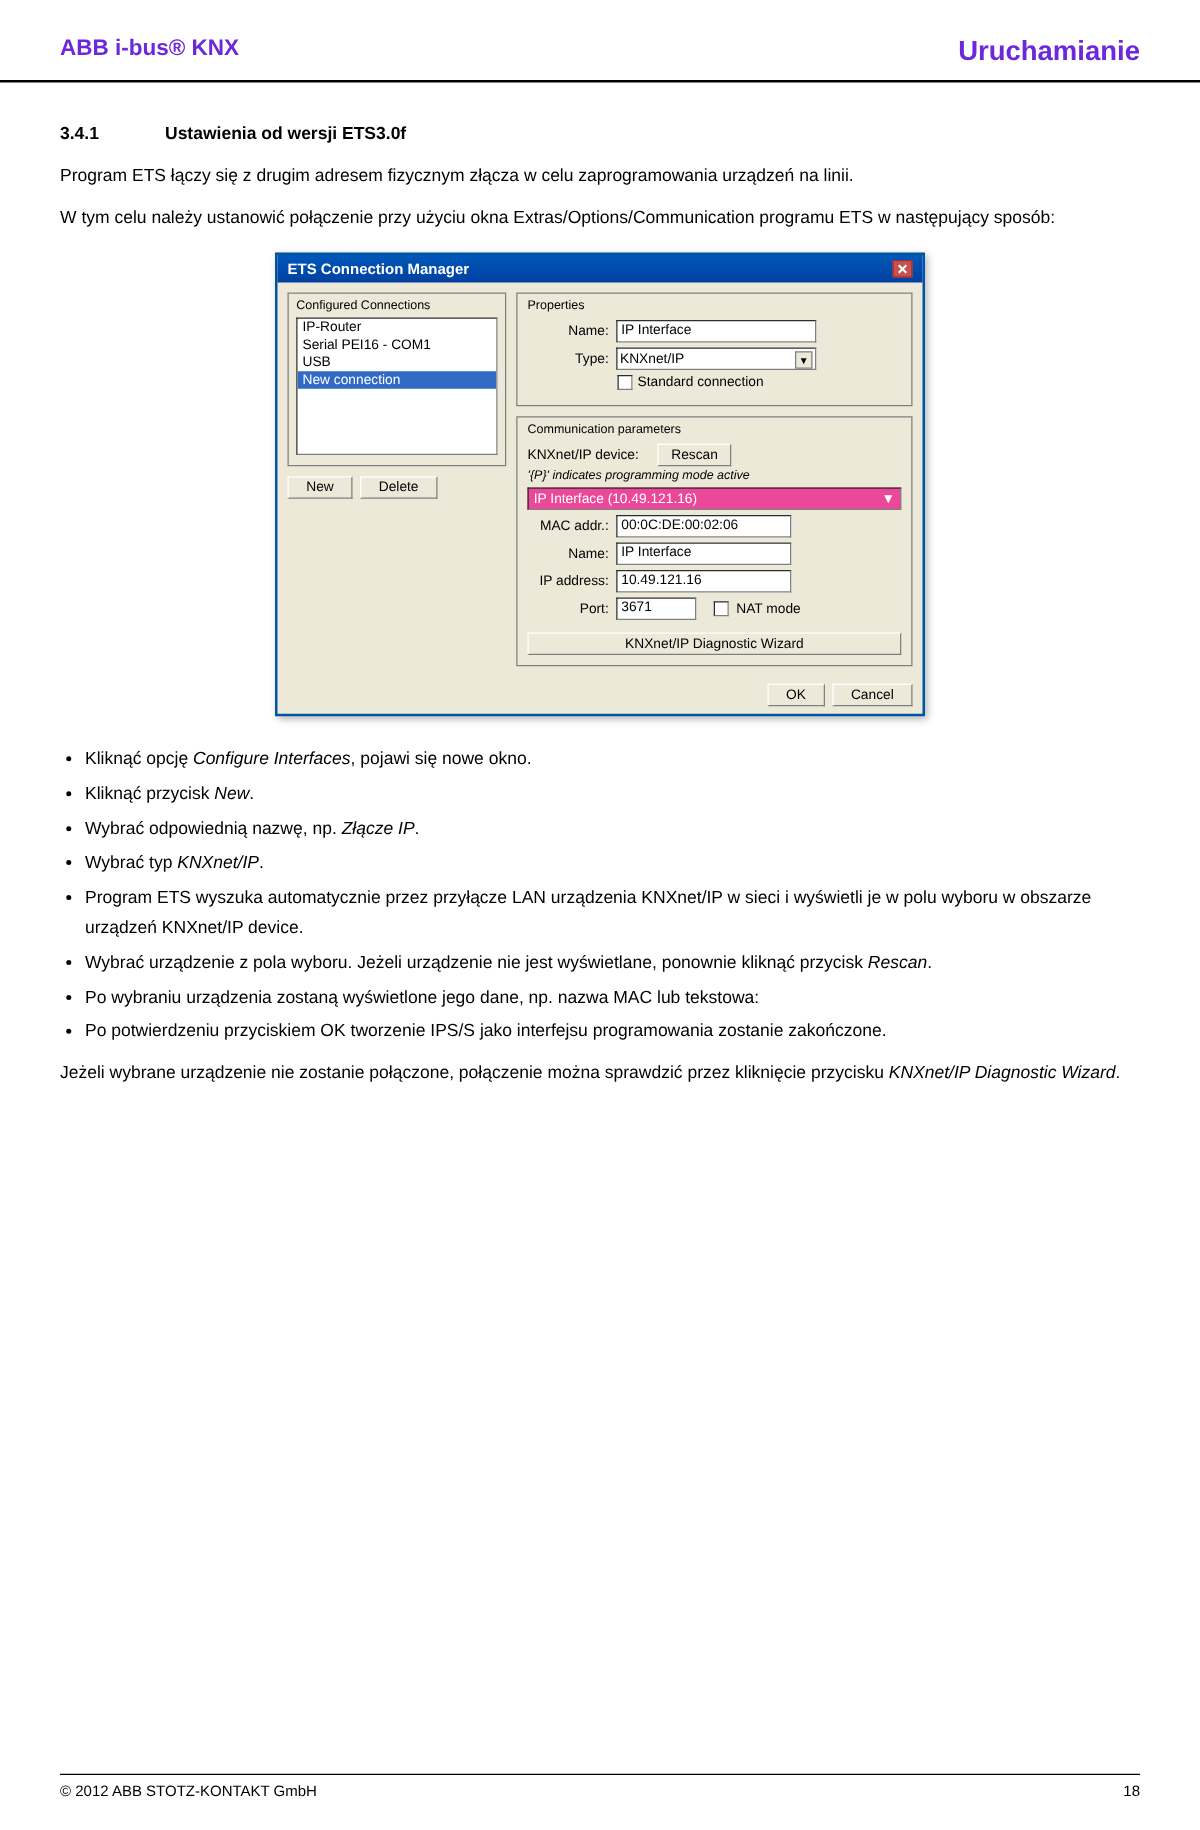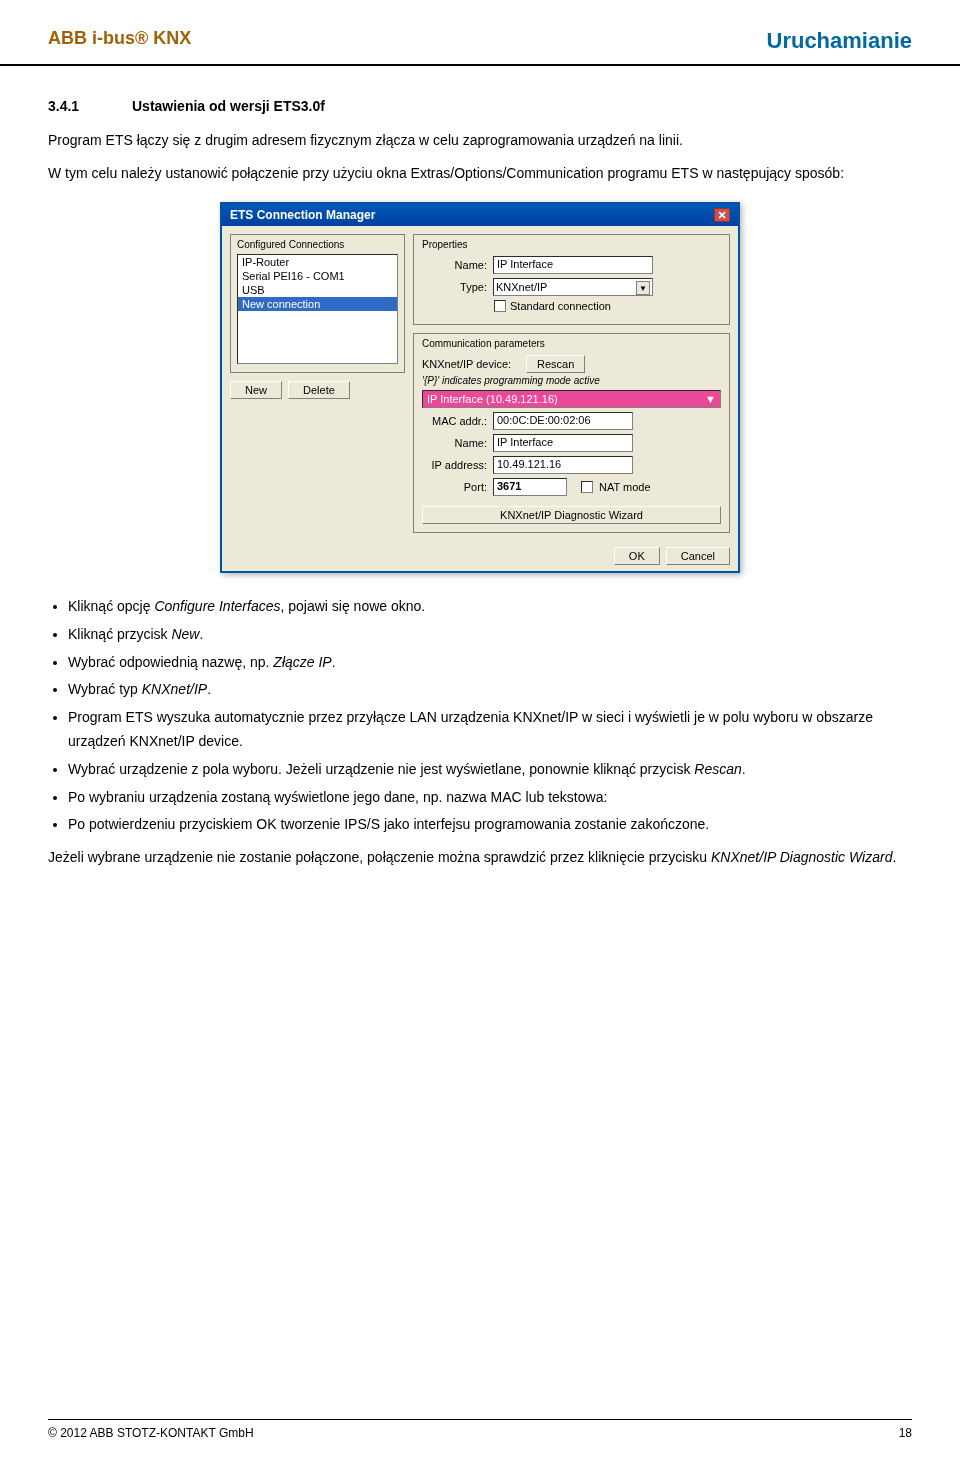--- a/index.html
+++ b/index.html
@@ -18,26 +18,26 @@
       display: flex;
       justify-content: space-between;
       align-items: flex-start;
       padding: 28px 48px 0 48px;
       border-bottom: 2px solid #000;
       padding-bottom: 10px;
     }
     .header-left {
       font-size: 18px;
       font-weight: bold;
-      color: #a16207;
+      color: #6d28d9;
     }
     .header-right {
       font-size: 22px;
       font-weight: bold;
-      color: #0369a1;
+      color: #6d28d9;
     }
 
     
     .main-content {
       padding: 32px 48px 80px 48px;
     }
 
     
     .section-heading {
       display: flex;
@@ -295,22 +295,21 @@
       margin-bottom: 4px;
     }
 
     .form-label-narrow {
       font-size: 11px;
       width: 65px;
       text-align: right;
       flex-shrink: 0;
     }
     .form-input-port {
-      width: 74px;
-      font-weight: bold;
+      width: 64px;
     }
 
     .diagnostic-btn {
       background: #ece9d8;
       border: 1px solid #808080;
       border-top-color: #fff;
       border-left-color: #fff;
       padding: 2px 10px;
       font-size: 11px;
       cursor: pointer;

